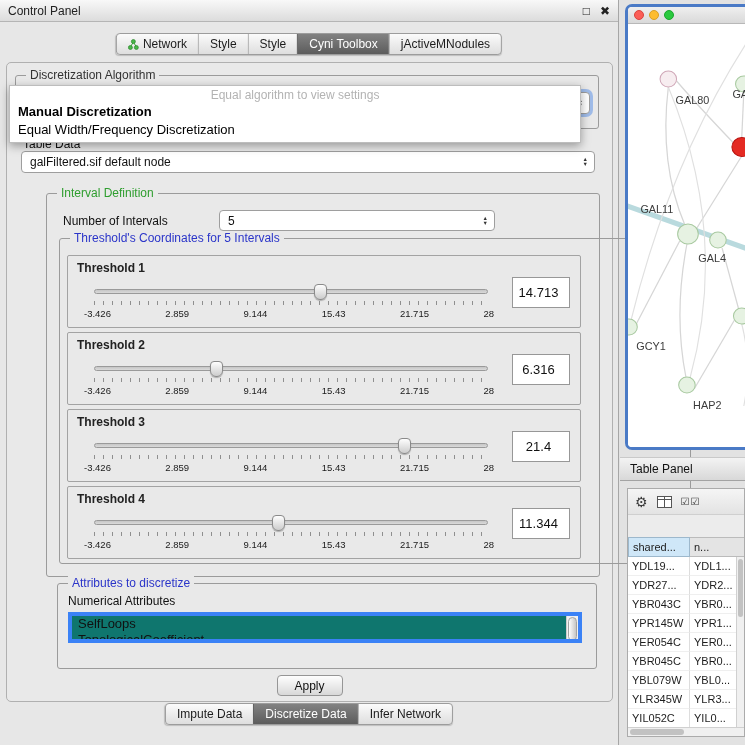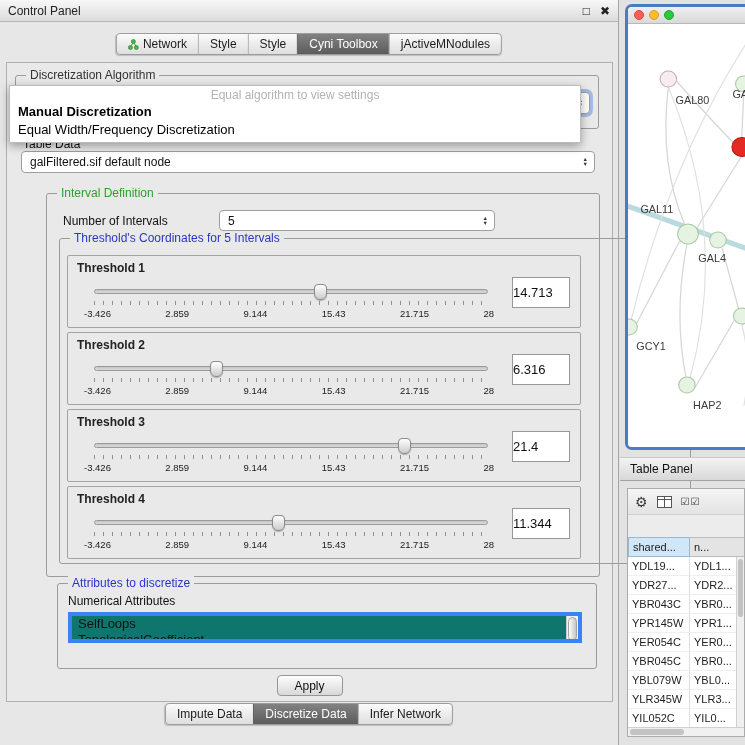--- a/index.html
+++ b/index.html
@@ -13,21 +13,21 @@
   .cp-title{flex:1}
   .win-btn{font-size:12px;color:#222;margin-left:10px;line-height:1}
 
   .tabstrip{position:absolute;display:flex;border:1px solid #9c9c9c;border-radius:4px;overflow:hidden;background:linear-gradient(#fbfbfb,#dedede);box-shadow:0 1px 1px rgba(0,0,0,.18)}
   .tabstrip.top{top:33px;left:50%;transform:translateX(-50%)}
   .tabstrip.bottom{top:703px;left:50%;transform:translateX(-50%)}
   .tab{display:flex;align-items:center;gap:4px;padding:3px 11px;font-size:12px;color:#1c1c1c;border-left:1px solid #b2b2b2;white-space:nowrap;cursor:default}
   .tab:first-child{border-left:none}
   .tab.selected{background:linear-gradient(#828282,#5c5c5c);color:#fff;border-color:#5c5c5c}
 
-  .cp-body{position:absolute;left:6px;top:62px;width:607px;height:640px;border:1px solid #b0b0b0;border-radius:0;background:#e9e9e9}
+  .cp-body{position:absolute;left:6px;top:62px;width:607px;height:640px;border:1px solid #b0b0b0;border-radius:5px;background:#e9e9e9}
 
   .groupbox{position:absolute;border:1px solid #9b9b9b;border-radius:3px}
   .group-title{position:absolute;top:-8px;left:10px;background:#e9e9e9;padding:0 4px;font-size:12px;line-height:14px;white-space:nowrap}
   .t-green{color:#2f9e2f}
   .t-blue{color:#2b35c9}
   .t-plain{color:#333}
 
   .combo{display:flex;align-items:center;background:#fff;border:1px solid #9e9e9e;border-radius:4px;font-size:12px;color:#111;padding:0 3px 0 8px;height:22px}
   .combo-text{flex:1;overflow:hidden;white-space:nowrap}
   .arrows{display:flex;flex-direction:column;align-items:center;line-height:5px;font-size:5.5px;color:#333;padding:0 3px}
@@ -41,21 +41,21 @@
   .field-label{position:absolute;font-size:12px;color:#111}
   .bold{font-weight:normal}
 
   .threshold-box{position:absolute;left:7px;width:514px;height:73px;border:1px solid #a3a3a3;border-radius:2px;background:#e9e9e9}
   .threshold-label{position:absolute;left:9px;top:5px;font-weight:bold;font-size:12px}
   .slider-area{position:absolute;left:26px;top:26px;right:92px;height:44px}
   .slider-track{position:absolute;left:0;right:0;top:7px;height:5px;background:linear-gradient(#c6c6c6,#dadada);border:1px solid #9a9a9a;border-radius:3px}
   .slider-thumb{position:absolute;top:-6px;width:13px;height:16px;background:linear-gradient(#fefefe,#cccccc);border:1px solid #8a8a8a;border-radius:4px 4px 6px 6px;box-shadow:0 1px 1px rgba(0,0,0,.25)}
   .ticks{position:absolute;left:0;right:0;top:19px;height:4px;background:repeating-linear-gradient(90deg,#8f8f8f 0 1px,transparent 1px 9px)}
   .scale-labels{position:absolute;left:-10px;right:-6px;top:26px;display:flex;justify-content:space-between;font-size:9.5px;color:#1a1a1a}
-  .value-field{position:absolute;right:10px;top:21px;width:58px;height:31px;background:#fff;border:1px solid #979797;font-size:13px;text-align:left;padding-right:5px;font-family:"Liberation Sans",sans-serif;color:#111}
+  .value-field{position:absolute;right:10px;top:21px;width:58px;height:31px;background:#fff;border:1px solid #979797;font-size:13px;text-align:center;padding-right:5px;font-family:"Liberation Sans",sans-serif;color:#111}
 
   .attr-list{position:absolute;left:10px;top:28px;right:14px;height:31px;background:#0f766e;border:4px solid #3b82f6;overflow:hidden}
   .attr-item{padding:0 6px;line-height:16px;font-size:13px;color:#111;white-space:nowrap}
   .attr-scroll{position:absolute;right:0;top:0;bottom:0;width:12px;background:#f1f1f1;border-left:1px solid #ccc}
   .attr-scroll-thumb{position:absolute;left:1px;right:1px;top:1px;height:24px;background:linear-gradient(90deg,#fdfdfd,#c6c6c6);border:1px solid #a2a2a2;border-radius:5px}
 
   .apply-btn{position:absolute;left:50%;transform:translateX(-50%);top:612px;width:66px;height:21px;background:linear-gradient(#fefefe,#d8d8d8);border:1px solid #969696;border-radius:4px;font-size:12px;color:#111;display:flex;align-items:center;justify-content:center;cursor:default}
 
   
   .network-window{position:absolute;left:625px;top:4px;width:128px;height:446px;border:3px solid #4a7ac6;border-radius:7px 0 0 7px;background:#fff;overflow:hidden}

